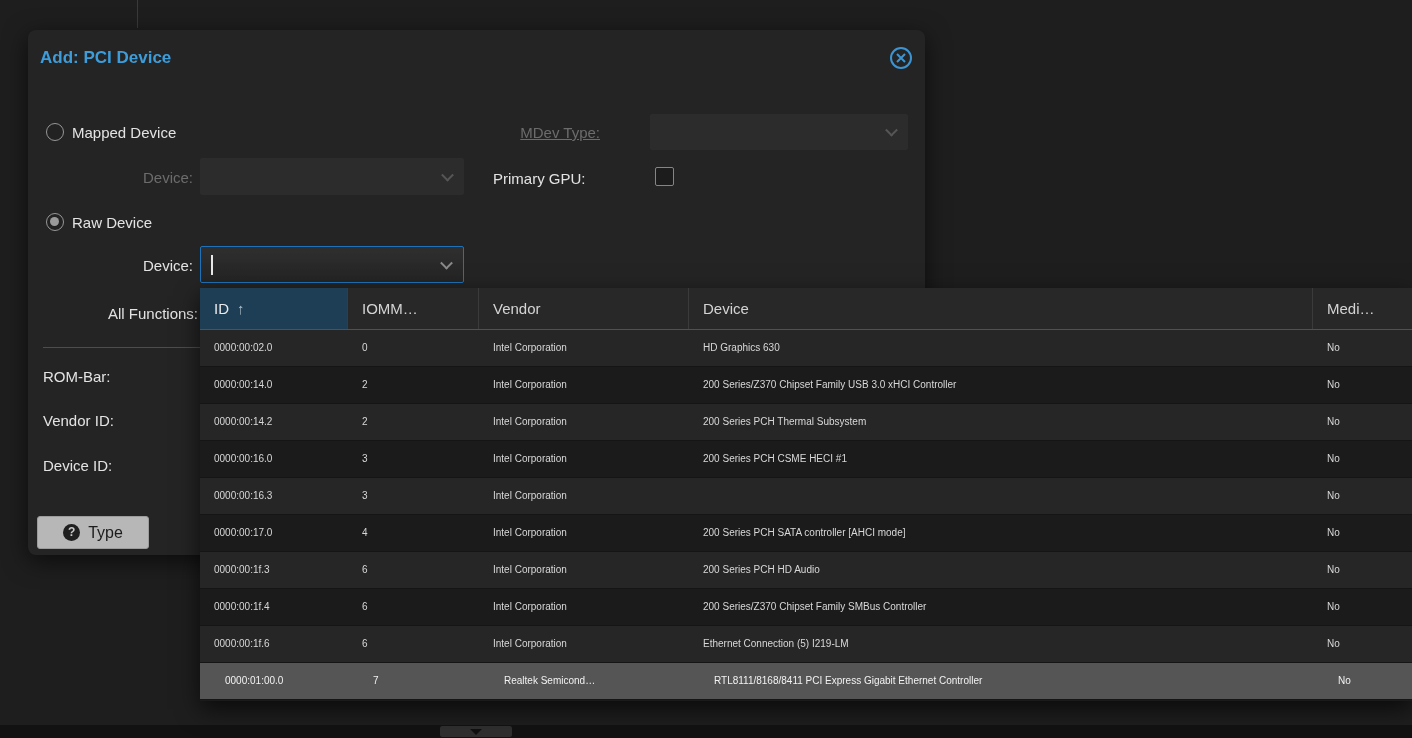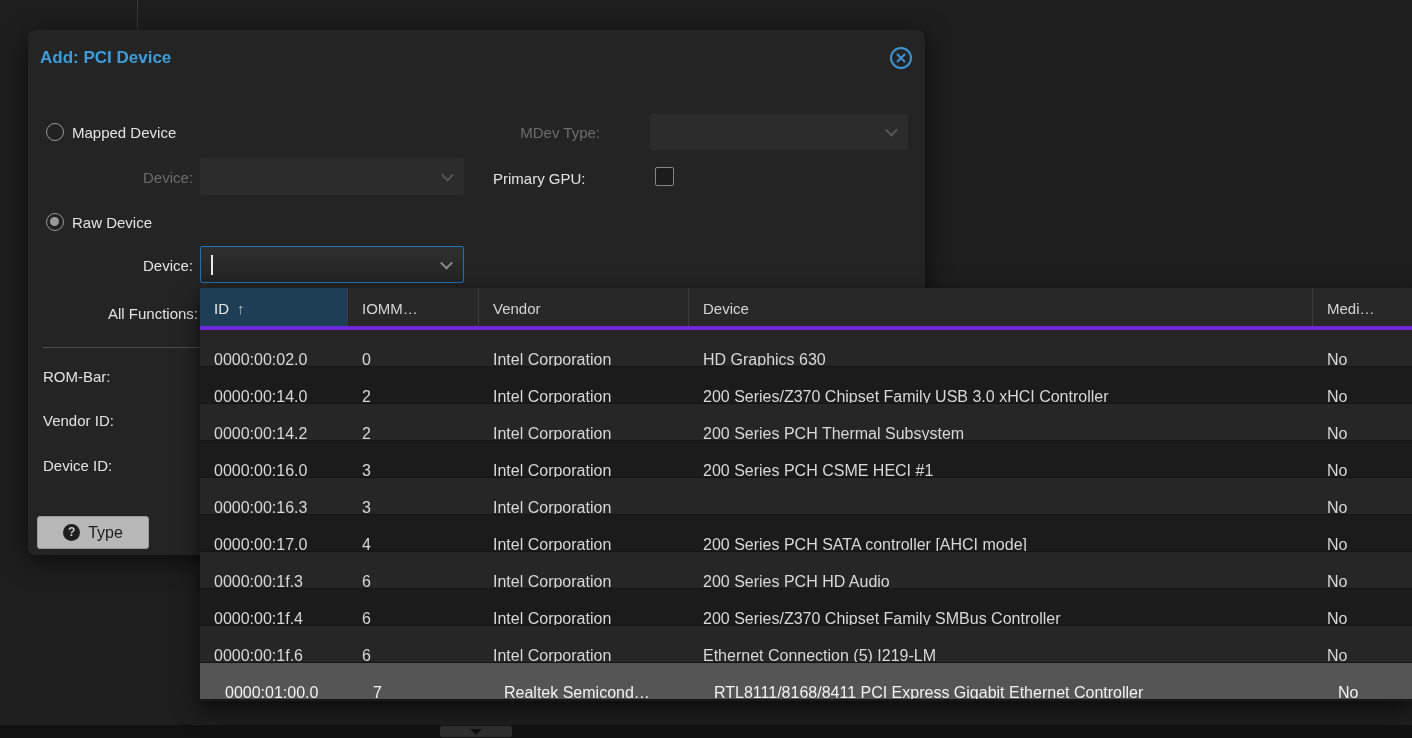--- a/index.html
+++ b/index.html
@@ -88,38 +88,38 @@
     color:#c9c9c9; font-size:12px; font-weight:bold; text-align:center; line-height:17px;
   }
   .help-btn .help-label { color:#1c1c1c; font-size:16px; }
 
   
   .dropdown {
     left:200px; top:288px; width:1212px; height:413px;
     background:#1b1b1b; z-index:30;
     box-shadow:0 8px 22px rgba(0,0,0,.65);
   }
-  .grid-head { display:flex; height:42px; background:#282828; border-bottom:4px solid #6d28d9; }
+  .grid-head { display:flex; height:42px; background:#282828; border-bottom:1px solid #6d28d9; }
   .hcell {
     font-size:15px; color:#d4d4d4; line-height:41px; padding-left:14px;
     border-right:1px solid #3b3b3b; overflow:hidden; white-space:nowrap; cursor:pointer;
   }
   .hcell.sorted { background:#1d3e55; color:#eaeaea; }
   .sort-arrow { margin-left:8px; color:#a9bcc9; font-size:15px; }
   .c0 { width:148px; } .c1 { width:131px; } .c2 { width:210px; } .c3 { width:624px; }
   .c4 { flex:1; border-right:none; }
   .grid-row { display:flex; height:37px; cursor:pointer; }
   .grid-row:nth-child(odd) { background:#262626; }
   .grid-row:nth-child(even) { background:#1b1b1b; }
   .grid-row { border-bottom:1px solid #151515; }
   .grid-row.selected { background:#555555; }
   .grid-row.selected .cell { color:#f2f2f2;padding-left:25px; }
   .cell {
-    font-size:16px; color:#d8d8d8; line-height:36px; padding-left:14px;
-    overflow:hidden; white-space:nowrap;margin-top:12px;
+    font-size:10px; color:#d8d8d8; line-height:36px; padding-left:14px;
+    overflow:hidden; white-space:nowrap;
   }
 </style>
 </head>
 <body>
 
 <div class="abs bg-vline"></div>
 <div class="abs bottom-strip"></div>
 <div class="abs splitter-handle">
   <div class="splitter-arrow"></div>
 </div>
@@ -129,21 +129,21 @@
   <div class="close-tool">
     <svg width="24" height="24" viewBox="0 0 24 24">
       <circle cx="12" cy="12" r="10" fill="none" stroke="#3c95d2" stroke-width="2"></circle>
       <path d="M8 8 L16 16 M16 8 L8 16" stroke="#3c95d2" stroke-width="2" fill="none"></path>
     </svg>
   </div>
 
   <div class="radio" style="left:18px; top:93px;"></div>
   <div class="lbl" style="left:44px; top:94px;">Mapped Device</div>
 
-  <div class="lbl dim ralign" style="left:465px; top:94px; width:107px;">MDev Type:</div>
+  <div class="lbl dim ralign" style="left:465px; top:94px; width:107px;text-decoration:underline;">MDev Type:</div>
   <div class="field-disabled" style="left:622px; top:84px; width:258px; height:36px;">
     <div class="chev"></div>
   </div>
 
   <div class="lbl dim ralign" style="left:80px; top:139px; width:85px;">Device:</div>
   <div class="field-disabled" style="left:172px; top:128px; width:264px; height:37px;">
     <div class="chev"></div>
   </div>
 
   <div class="lbl" style="left:465px; top:140px;">Primary GPU:</div>

